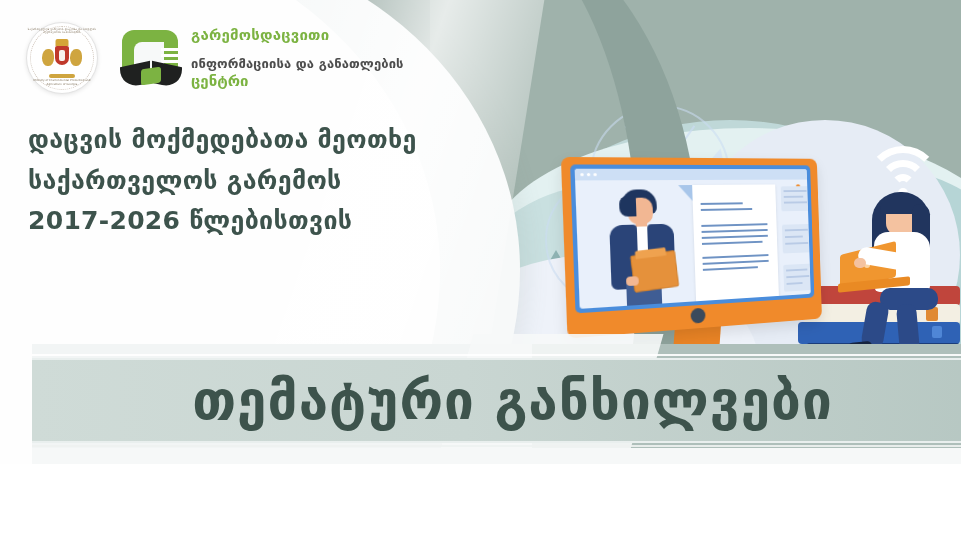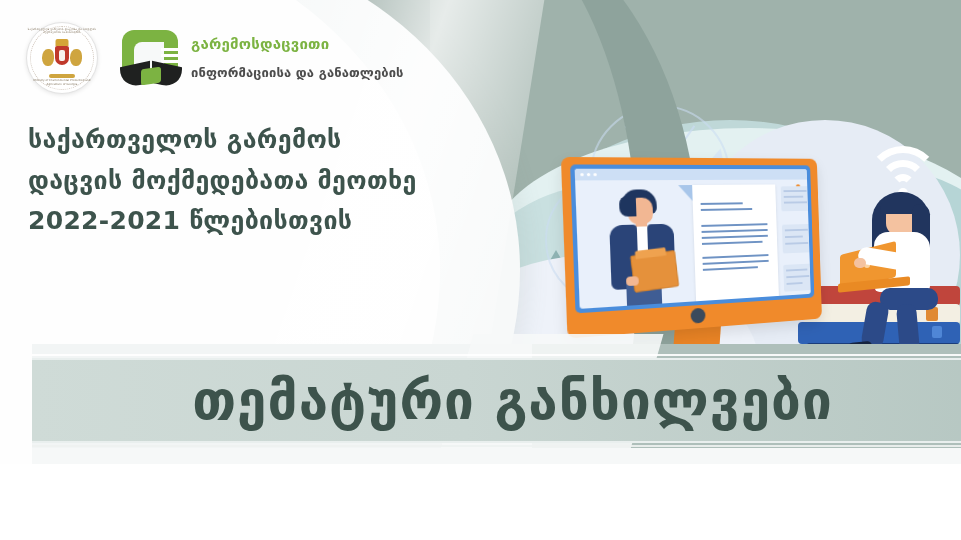--- a/index.html
+++ b/index.html
@@ -502,28 +502,29 @@
         <div class="bar b1"></div>
         <div class="bar b2"></div>
         <div class="bar b3"></div>
         <div class="book-l"></div>
         <div class="book-r"></div>
         <div class="pagefold"></div>
       </div>
       <div class="eiec-txt">
         <div class="eiec-l1">გარემოსდაცვითი</div>
         <div class="eiec-l2">ინფორმაციისა და განათლების</div>
+        <div class="eiec-l3">ცენტრი</div>
       </div>
     </div>
   </div>
 
   <div class="headline">
+    <div>დაცვის მოქმედებათა მეოთხე</div>
     <div>საქართველოს გარემოს</div>
-    <div>დაცვის მოქმედებათა მეოთხე</div>
-    <div>2022-2021 წლებისთვის</div>
+    <div>2017-2026 წლებისთვის</div>
   </div>
 
   <div class="banner-wrap">
     <div class="banner-bg-left"></div>
     <div class="banner-bg-right"></div>
     <div class="banner-diag"></div>
     <div class="banner-band">
       <div class="hairline-top"></div>
       <div class="hairline-bot"></div>
     </div>

